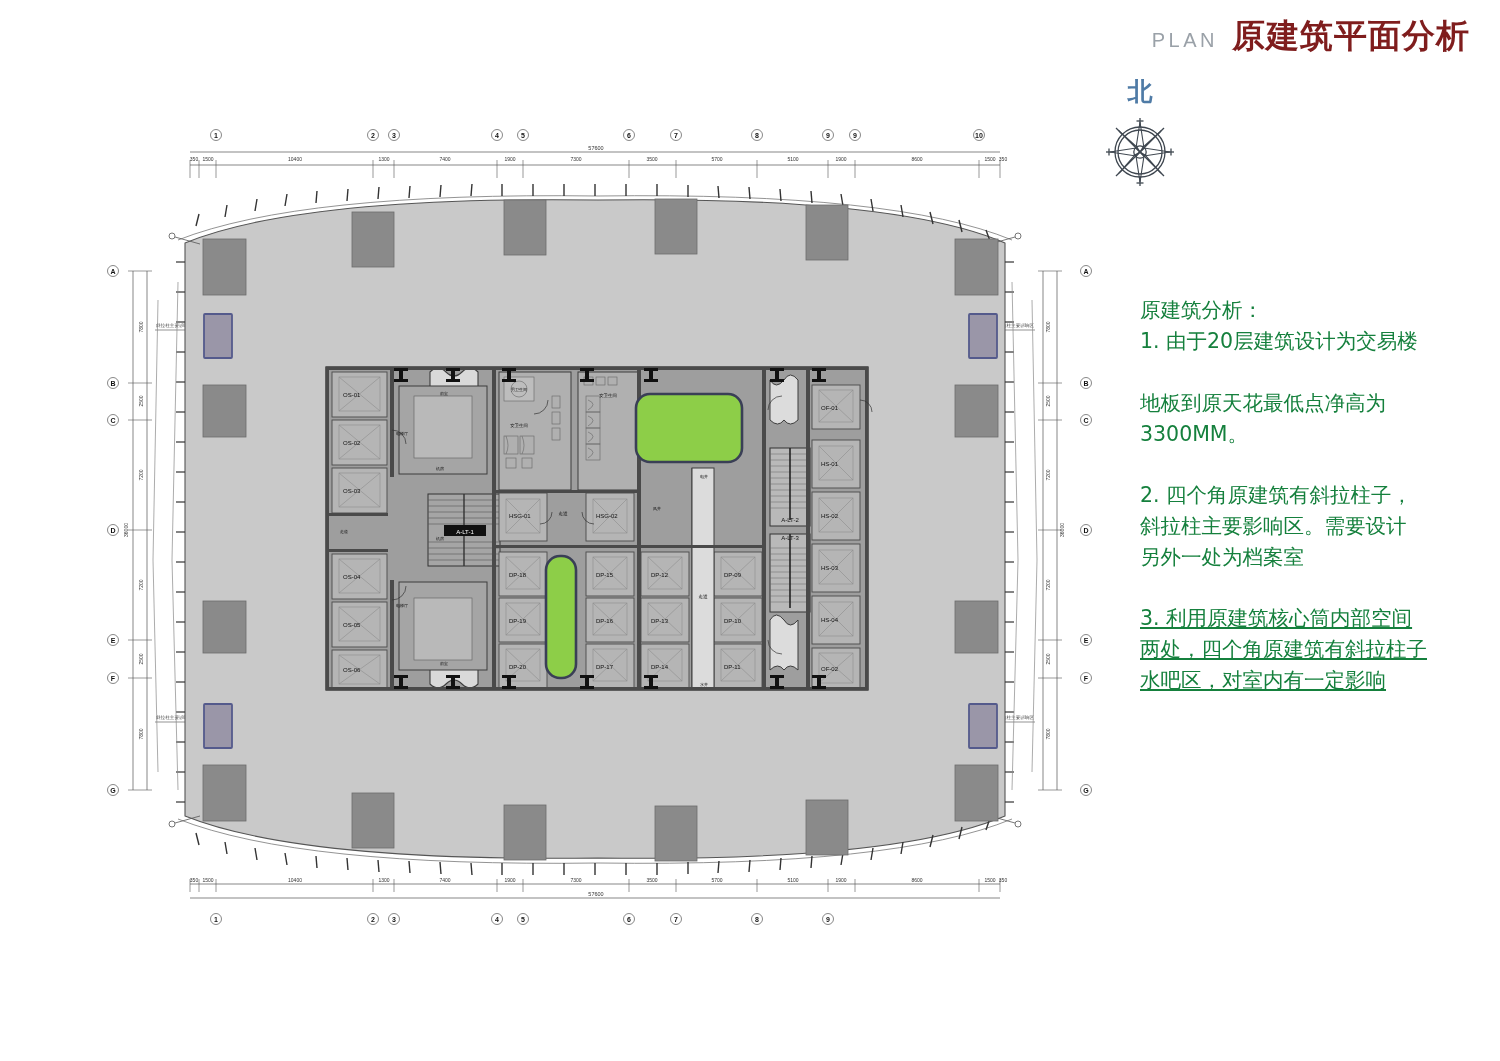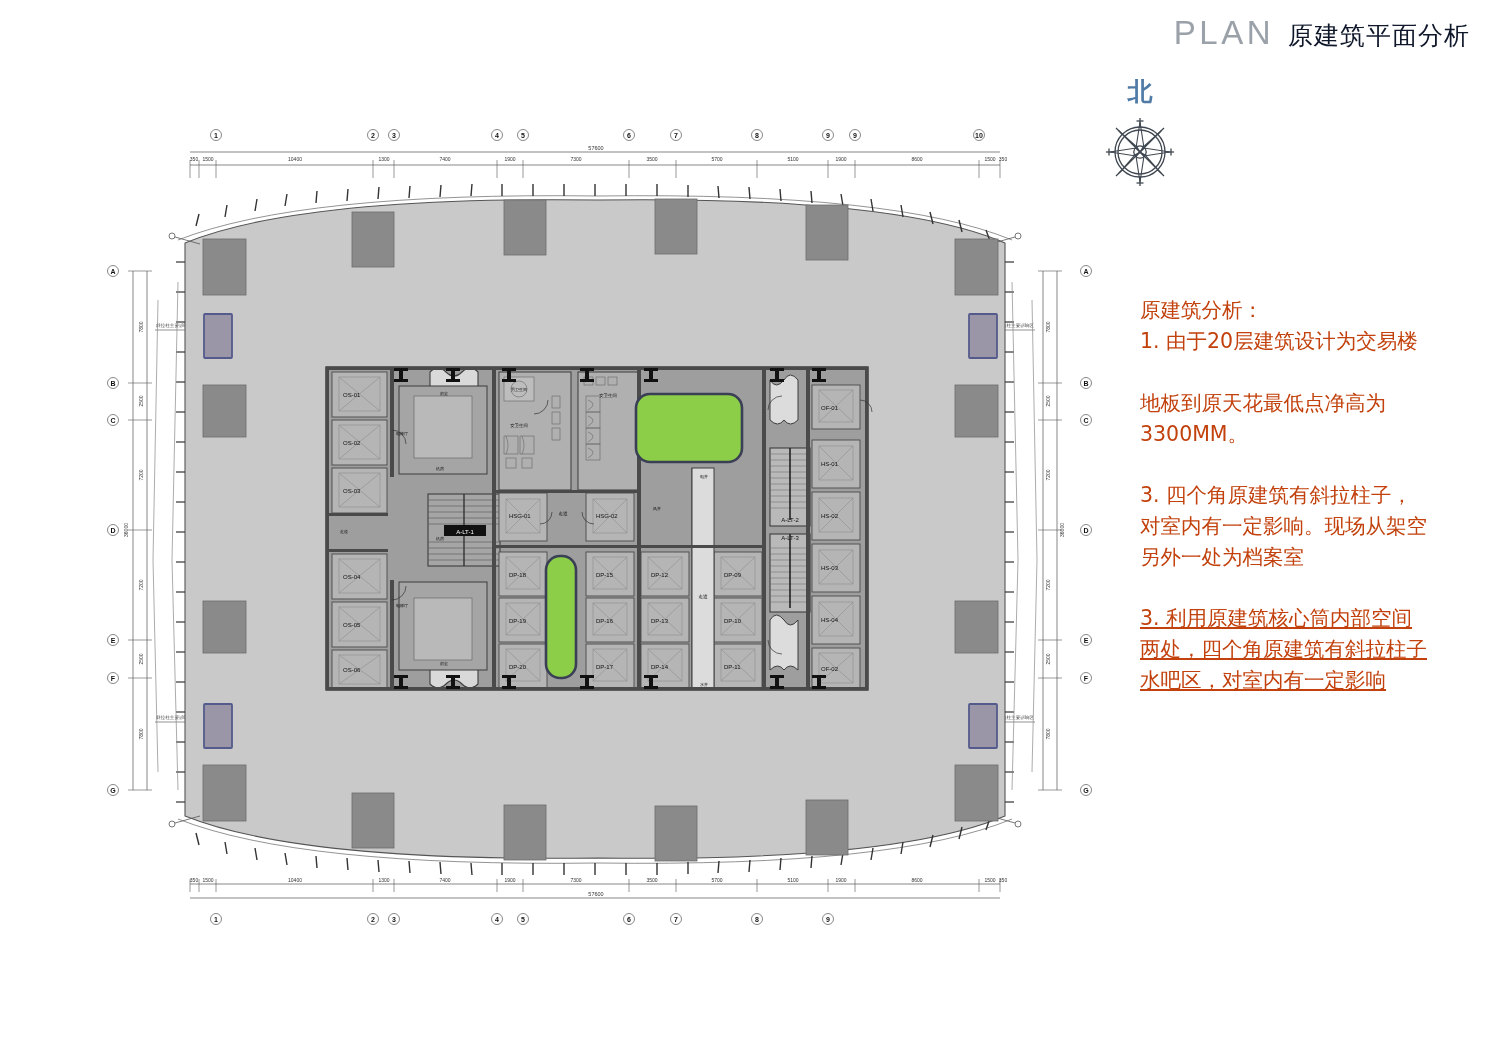--- a/index.html
+++ b/index.html
@@ -9,37 +9,37 @@
     font-family:"Liberation Sans","DejaVu Sans",sans-serif;
     -webkit-font-smoothing:antialiased;
   }
 
   
   #header{
     position:absolute;top:14px;right:30px;
     display:flex;align-items:baseline;gap:14px;
   }
   #header .plan{
-    font-size:33px;letter-spacing:3.5px;color:#9aa1a8;font-weight:400;
+    font-size:20px;letter-spacing:3.5px;color:#9aa1a8;font-weight:400;margin-top:8px;
   }
   #header .cn{
-    font-size:25px;font-weight:normal;color:#0f172a;letter-spacing:1px;
+    font-size:33px;font-weight:bold;color:#7f1d1d;letter-spacing:1px;
   }
 
   
   #compass-block{position:absolute;left:1090px;top:78px;width:100px;text-align:center;}
   #compass-block .north{
     font-size:25px;font-weight:bold;color:#4f7ba6;display:block;line-height:1.1;
   }
   #compass-rose{margin:10px auto 0;display:block;}
 
   
   #analysis{
     position:absolute;left:1140px;top:295px;width:330px;
-    color:#c2410c;font-size:20.5px;line-height:31px;
+    color:#15803d;font-size:20.5px;line-height:31px;
     font-family:"DejaVu Sans","Liberation Sans",sans-serif;
   }
   #analysis p{margin:0 0 30px 0;}
   #analysis p:last-child{margin-bottom:0;text-decoration:underline;}
 
   
   #drawing{position:absolute;left:0;top:0;width:1120px;height:1061px;}
   #drawing svg{display:block;}
 
   
@@ -91,22 +91,22 @@
 
 <div id="analysis">
   <p>
     <span>原建筑分析：</span><br>
     <span>1. 由于20层建筑设计为交易楼</span><br>
     <br>
     <span>地板到原天花最低点净高为</span><br>
     <span>3300MM。</span>
   </p>
   <p>
-    <span>3. 四个角原建筑有斜拉柱子，</span><br>
-    <span>对室内有一定影响。现场从架空</span><br>
+    <span>2. 四个角原建筑有斜拉柱子，</span><br>
+    <span>斜拉柱主要影响区。需要设计</span><br>
     <span>另外一处为档案室</span>
   </p>
   <p>
     <span>3. 利用原建筑核心筒内部空间</span><br>
     <span>两处，四个角原建筑有斜拉柱子</span><br>
     <span>水吧区，对室内有一定影响</span>
   </p>
 </div>
 
 <div id="drawing">

